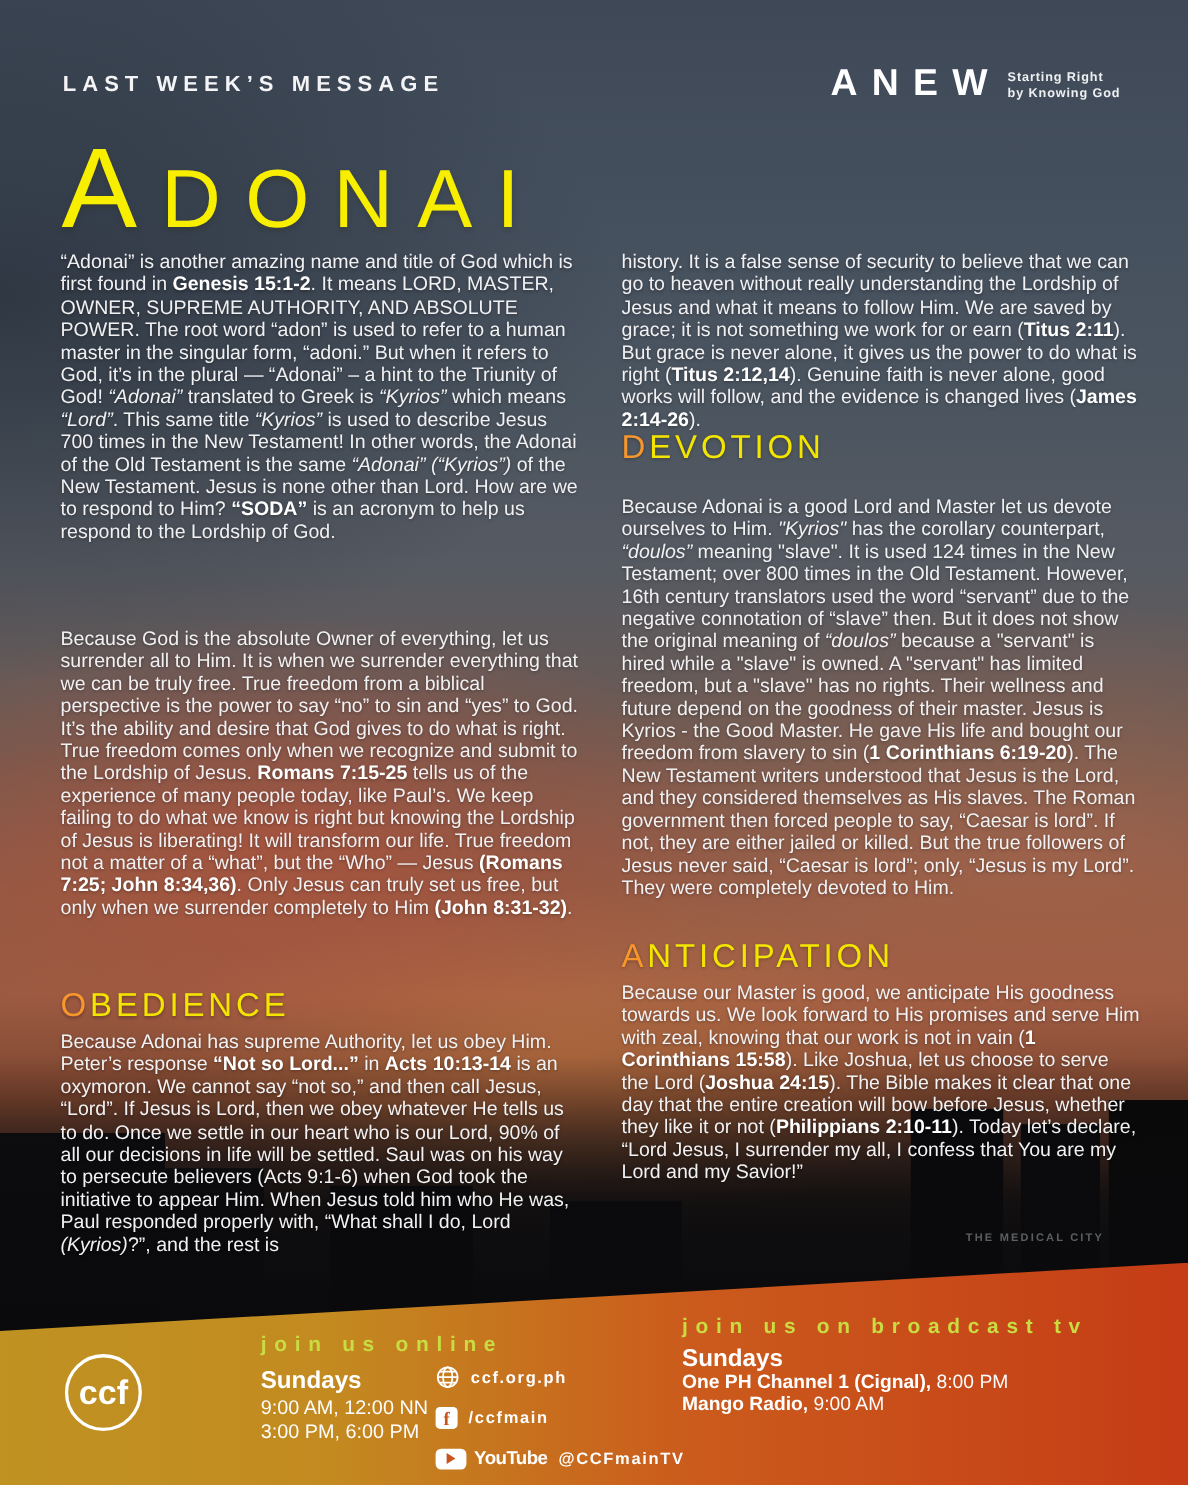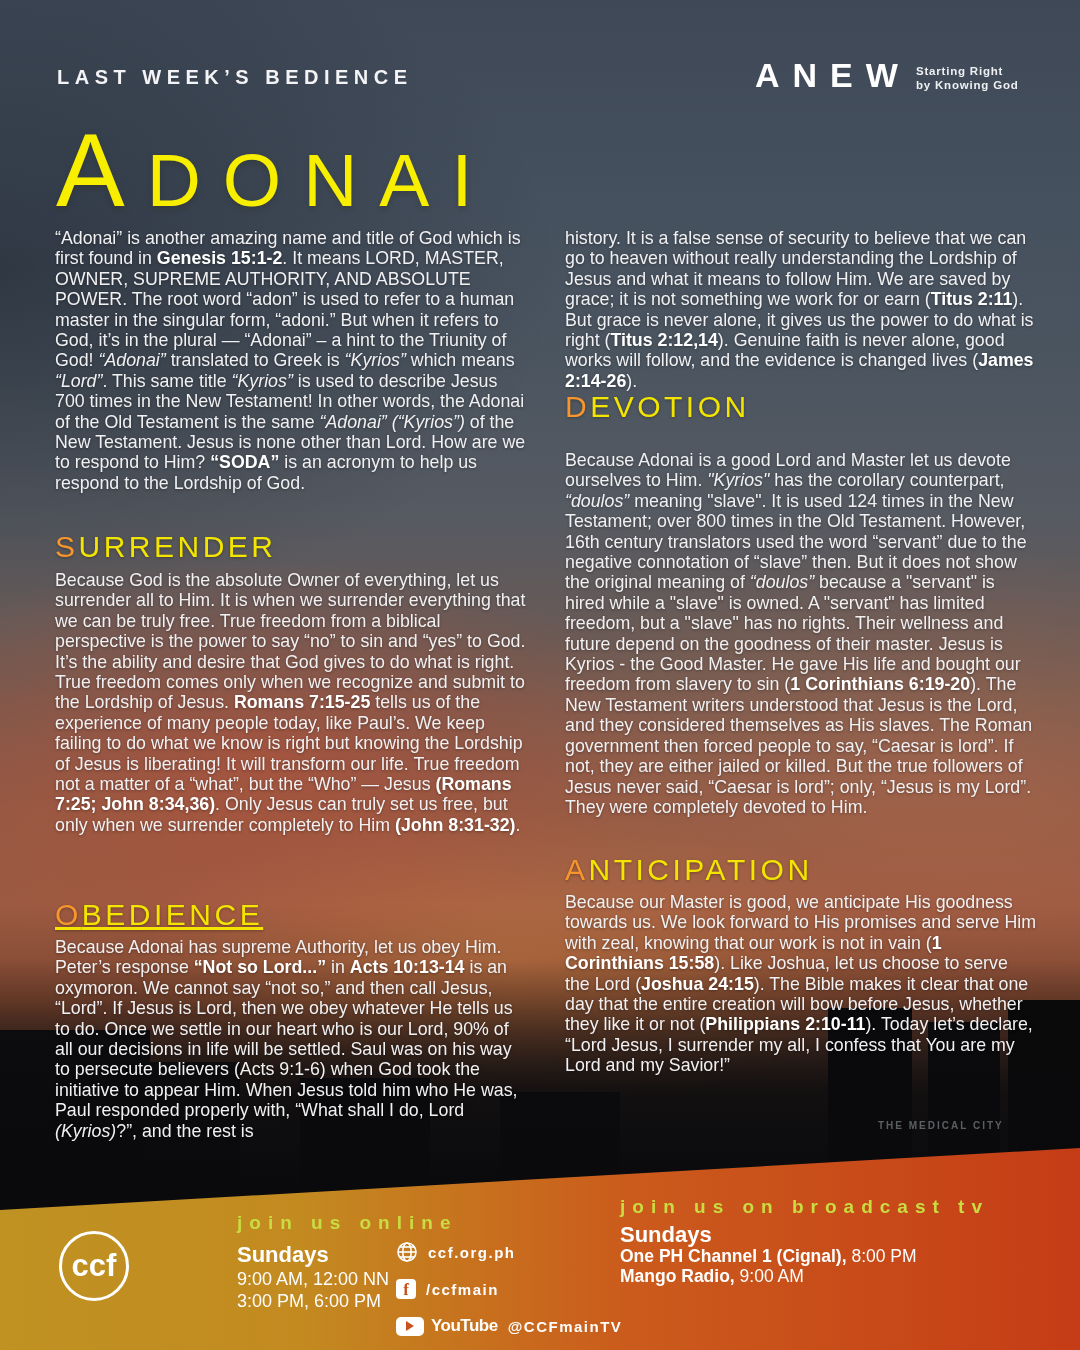--- a/index.html
+++ b/index.html
@@ -63,39 +63,36 @@
   <div class="bld" style="left:0;top:1030px;width:150px;height:320px;background:#0e0e11;"></div>
   <div class="bld" style="left:145px;top:1062px;width:95px;height:288px;background:#101013;"></div>
   <div class="bld" style="left:300px;top:1078px;width:130px;height:272px;background:#0b0b0e;"></div>
   <div class="bld" style="left:500px;top:1092px;width:120px;height:258px;background:#0e0e11;"></div>
   <div class="bld" style="left:828px;top:1008px;width:84px;height:342px;background:#0a0a0c;"></div>
   <div class="bld" style="left:928px;top:1022px;width:72px;height:328px;background:#0c0c0f;"></div>
   <div class="bld" style="left:1008px;top:1000px;width:72px;height:350px;background:#090909;"></div>
   <div class="abs city-fade"></div>
   <div class="abs city-label">THE MEDICAL CITY</div>
 
-  <div class="abs kicker">LAST WEEK’S BEDIENCE</div>
+  <div class="abs kicker">LAST WEEK’S MESSAGE</div>
   <div class="abs brand">ANEW</div>
   <div class="abs brand-tag">
     <div>Starting Right</div>
     <div>by Knowing God</div>
   </div>
 
   <div class="abs title">
     <span class="t-first">A</span><span class="t-rest">DONAI</span>
   </div>
 
   <div class="abs col para" style="left:55px;top:228px;">“Adonai” is another amazing name and title of God which is first found in <b>Genesis 15:1-2</b>. It means LORD, MASTER, OWNER, SUPREME AUTHORITY, AND ABSOLUTE POWER. The root word “adon” is used to refer to a human master in the singular form, “adoni.” But when it refers to God, it’s in the plural — “Adonai” – a hint to the Triunity of God! <i>“Adonai”</i> translated to Greek is <i>“Kyrios”</i> which means <i>“Lord”</i>. This same title <i>“Kyrios”</i> is used to describe Jesus 700 times in the New Testament! In other words, the Adonai of the Old Testament is the same <i>“Adonai” (“Kyrios”)</i> of the New Testament. Jesus is none other than Lord. How are we to respond to Him? <b>“SODA”</b> is an acronym to help us respond to the Lordship of God.</div>
 
-  <div class="abs heading" style="left:55px;top:530px;">
-    <span class="h-first">S</span><span>URRENDER</span>
-  </div>
   <div class="abs col para" style="left:55px;top:570px;">Because God is the absolute Owner of everything, let us surrender all to Him. It is when we surrender everything that we can be truly free. True freedom from a biblical perspective is the power to say “no” to sin and “yes” to God. It’s the ability and desire that God gives to do what is right. True freedom comes only when we recognize and submit to the Lordship of Jesus. <b>Romans 7:15-25</b> tells us of the experience of many people today, like Paul’s. We keep failing to do what we know is right but knowing the Lordship of Jesus is liberating! It will transform our life. True freedom not a matter of a “what”, but the “Who” — Jesus <b>(Romans 7:25; John 8:34,36)</b>. Only Jesus can truly set us free, but only when we surrender completely to Him <b>(John 8:31-32)</b>.</div>
 
-  <div class="abs heading" style="left:55px;top:898px;text-decoration:underline;">
+  <div class="abs heading" style="left:55px;top:898px;">
     <span class="h-first">O</span><span>BEDIENCE</span>
   </div>
   <div class="abs col para" style="left:55px;top:937px;">Because Adonai has supreme Authority, let us obey Him. Peter’s response <b>“Not so Lord...”</b> in <b>Acts 10:13-14</b> is an oxymoron. We cannot say “not so,” and then call Jesus, “Lord”. If Jesus is Lord, then we obey whatever He tells us to do. Once we settle in our heart who is our Lord, 90% of all our decisions in life will be settled. Saul was on his way to persecute believers (Acts 9:1-6) when God took the initiative to appear Him. When Jesus told him who He was, Paul responded properly with, “What shall I do, Lord <i>(Kyrios)</i>?”, and the rest is</div>
 
   <div class="abs col para" style="left:565px;top:228px;">history. It is a false sense of security to believe that we can go to heaven without really understanding the Lordship of Jesus and what it means to follow Him. We are saved by grace; it is not something we work for or earn (<b>Titus 2:11</b>). But grace is never alone, it gives us the power to do what is right (<b>Titus 2:12,14</b>). Genuine faith is never alone, good works will follow, and the evidence is changed lives (<b>James 2:14-26</b>).</div>
 
   <div class="abs heading" style="left:565px;top:390px;">
     <span class="h-first">D</span><span>EVOTION</span>
   </div>
   <div class="abs col para" style="left:565px;top:450px;">Because Adonai is a good Lord and Master let us devote ourselves to Him. <i>"Kyrios"</i> has the corollary counterpart, <i>“doulos”</i> meaning "slave". It is used 124 times in the New Testament; over 800 times in the Old Testament. However, 16th century translators used the word “servant” due to the negative connotation of “slave” then. But it does not show the original meaning of <i>“doulos”</i> because a "servant" is hired while a "slave" is owned. A "servant" has limited freedom, but a "slave" has no rights. Their wellness and future depend on the goodness of their master. Jesus is Kyrios - the Good Master. He gave His life and bought our freedom from slavery to sin (<b>1 Corinthians 6:19-20</b>). The New Testament writers understood that Jesus is the Lord, and they considered themselves as His slaves. The Roman government then forced people to say, “Caesar is lord”. If not, they are either jailed or killed. But the true followers of Jesus never said, “Caesar is lord”; only, “Jesus is my Lord”. They were completely devoted to Him.</div>

